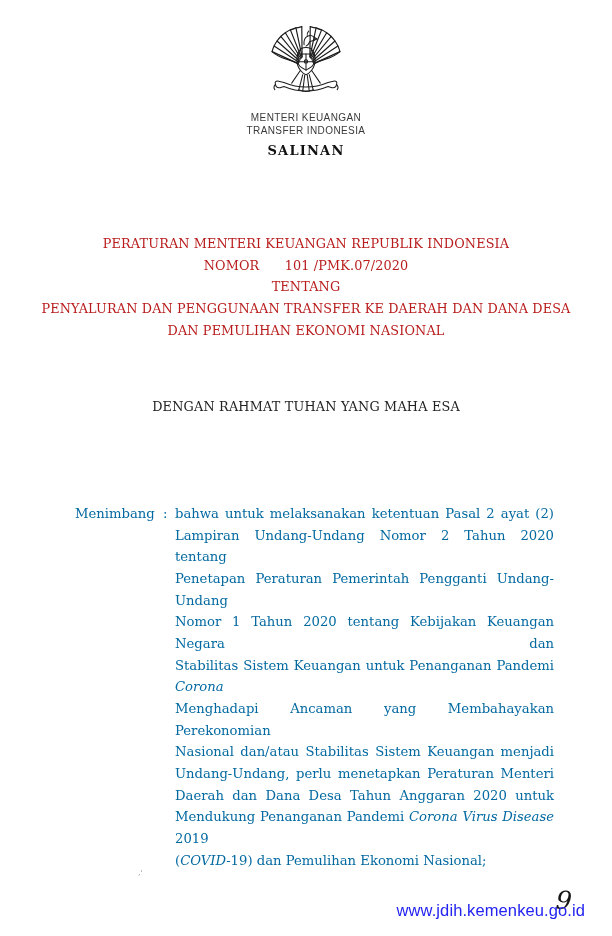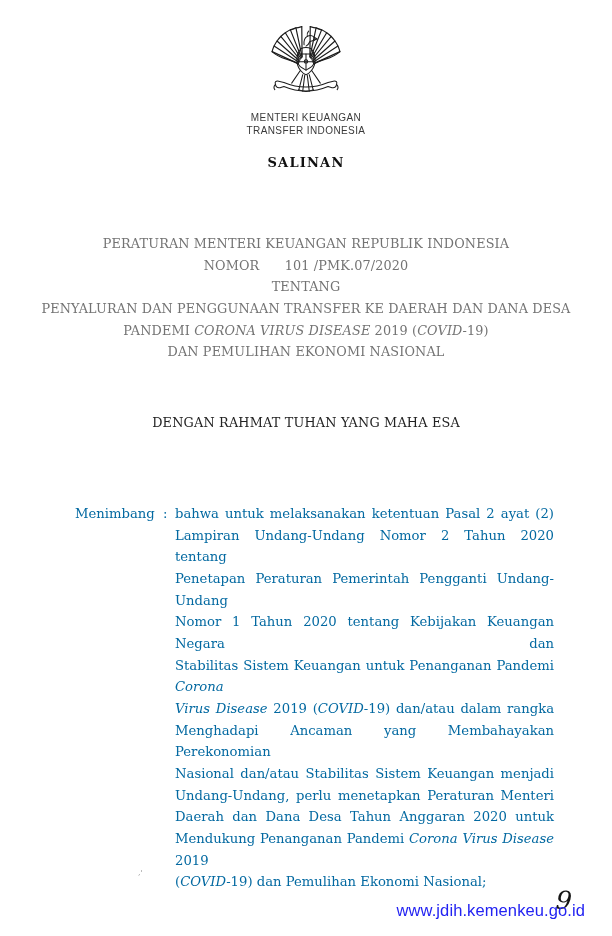--- a/index.html
+++ b/index.html
@@ -15,32 +15,32 @@
   
   .letterhead{position:absolute;top:20px;left:0;right:0;text-align:center;}
   .emblem-wrap{display:inline-block;width:78px;height:86px;}
   .ministry{
     font-family:"Liberation Sans",sans-serif;
     font-size:10px;line-height:12.5px;letter-spacing:.4px;
     color:#3a3a3a;margin-top:2px;
   }
   .salinan{
     font-size:13px;font-weight:bold;letter-spacing:1.2px;
-    margin-top:18px;color:#111;
+    margin-top:6px;color:#111;
   }
   
   .title-block{
     position:absolute;top:233px;left:40px;right:40px;
     text-align:center;font-size:12.8px;line-height:21.3px;
-    letter-spacing:.15px;color:#737373;
+    letter-spacing:.15px;color:#b91c1c;
   }
   .title-block .tline{white-space:pre;}
   
   .invocation{position:absolute;top:399px;left:0;right:0;text-align:center;
-    font-size:12.8px;letter-spacing:.2px;color:#222;margin-top:16px;}
+    font-size:12.8px;letter-spacing:.2px;color:#222;}
   .issuer{position:absolute;top:441px;left:0;right:0;text-align:center;
     font-size:12.8px;letter-spacing:.2px;color:#222;}
   
   .clauses{
     position:absolute;top:503px;left:75px;right:58px;
     font-size:13.2px;line-height:21.66px;color:#0369a1;
   }
   .clause-row{display:grid;grid-template-columns:88px 12px 1fr;}
   .clause-label{text-align:left;}
   .clause-colon{text-align:left;}
@@ -133,38 +133,36 @@
       <div>TRANSFER INDONESIA</div>
     </div>
     <div class="salinan">SALINAN</div>
   </div>
 
   <div class="title-block">
       <div class="tline"><span>PERATURAN MENTERI KEUANGAN REPUBLIK INDONESIA</span></div>
       <div class="tline"><span>NOMOR      101 /PMK.07/2020</span></div>
       <div class="tline"><span>TENTANG</span></div>
       <div class="tline"><span>PENYALURAN DAN PENGGUNAAN TRANSFER KE DAERAH DAN DANA DESA</span></div>
-      <div class="tline"><span>PANDEMI </span><span class="it">CORONA VIRUS DISEASE</span><span> 2019 (</span><span class="it">COVID</span><span>-19)</span></div>
       <div class="tline"><span>DAN PEMULIHAN EKONOMI NASIONAL</span></div>
     </div>
 
   <div class="invocation">DENGAN RAHMAT TUHAN YANG MAHA ESA</div>
 
   <div class="clauses">
 
     <div class="clause-row">
       <div class="clause-label">Menimbang</div>
       <div class="clause-colon">:</div>
       <div class="clause-text">
           <div class="tline just"><span>bahwa untuk melaksanakan ketentuan Pasal 2 ayat (2)</span></div>
           <div class="tline just"><span>Lampiran Undang-Undang Nomor 2 Tahun 2020 tentang</span></div>
           <div class="tline just"><span>Penetapan Peraturan Pemerintah Pengganti Undang-Undang</span></div>
           <div class="tline just"><span>Nomor 1 Tahun 2020 tentang Kebijakan Keuangan Negara dan</span></div>
           <div class="tline just"><span>Stabilitas Sistem Keuangan untuk Penanganan Pandemi </span><span class="it">Corona</span></div>
-          <div class="tline just"><span class="it">Virus Disease</span><span> 2019 (</span><span class="it">COVID</span><span>-19) dan/atau dalam rangka</span></div>
           <div class="tline just"><span>Menghadapi Ancaman yang Membahayakan Perekonomian</span></div>
           <div class="tline just"><span>Nasional dan/atau Stabilitas Sistem Keuangan menjadi</span></div>
           <div class="tline just"><span>Undang-Undang, perlu menetapkan Peraturan Menteri</span></div>
           <div class="tline just"><span>Daerah dan Dana Desa Tahun Anggaran 2020 untuk</span></div>
           <div class="tline just"><span>Mendukung Penanganan Pandemi </span><span class="it">Corona Virus Disease</span><span> 2019</span></div>
           <div class="tline"><span>(</span><span class="it">COVID</span><span>-19) dan Pemulihan Ekonomi Nasional;</span></div>
         </div>
     </div>
 
   </div>

